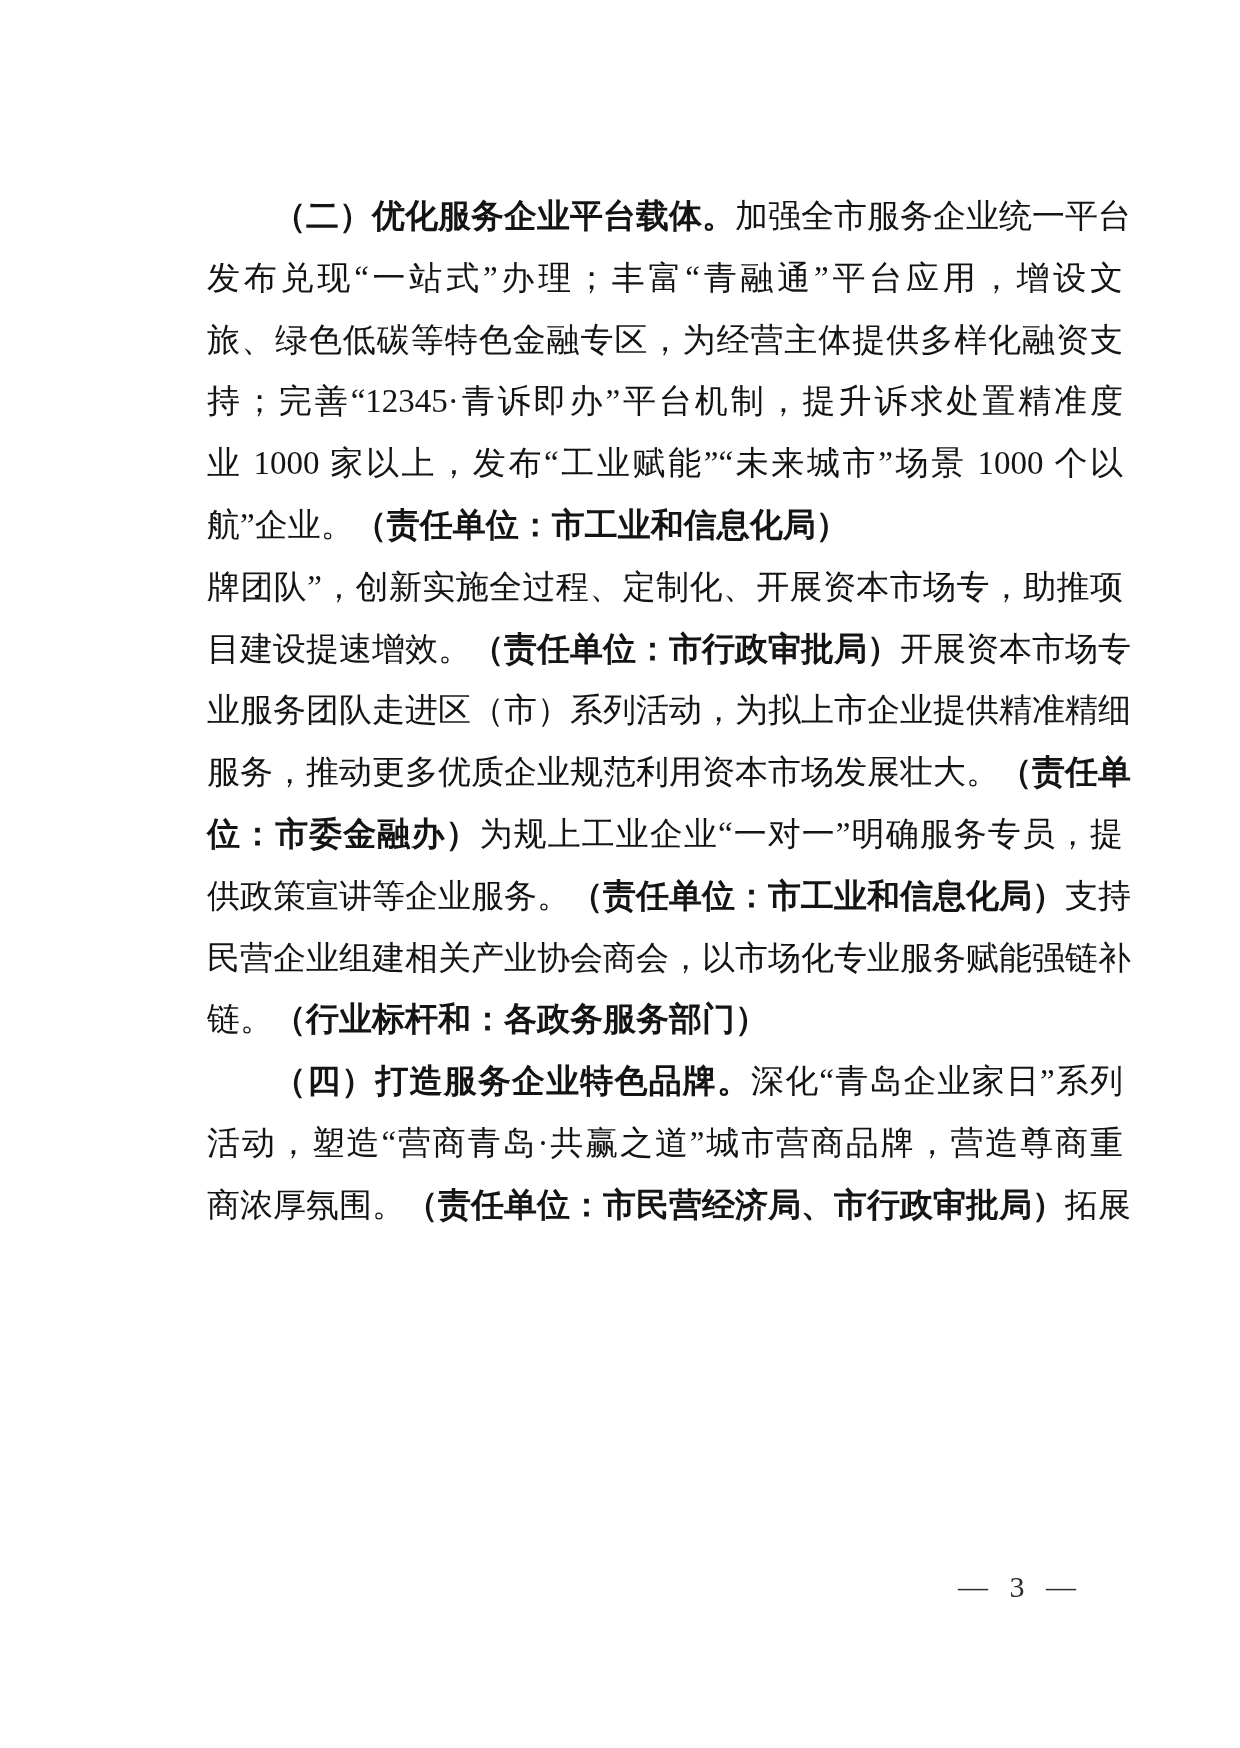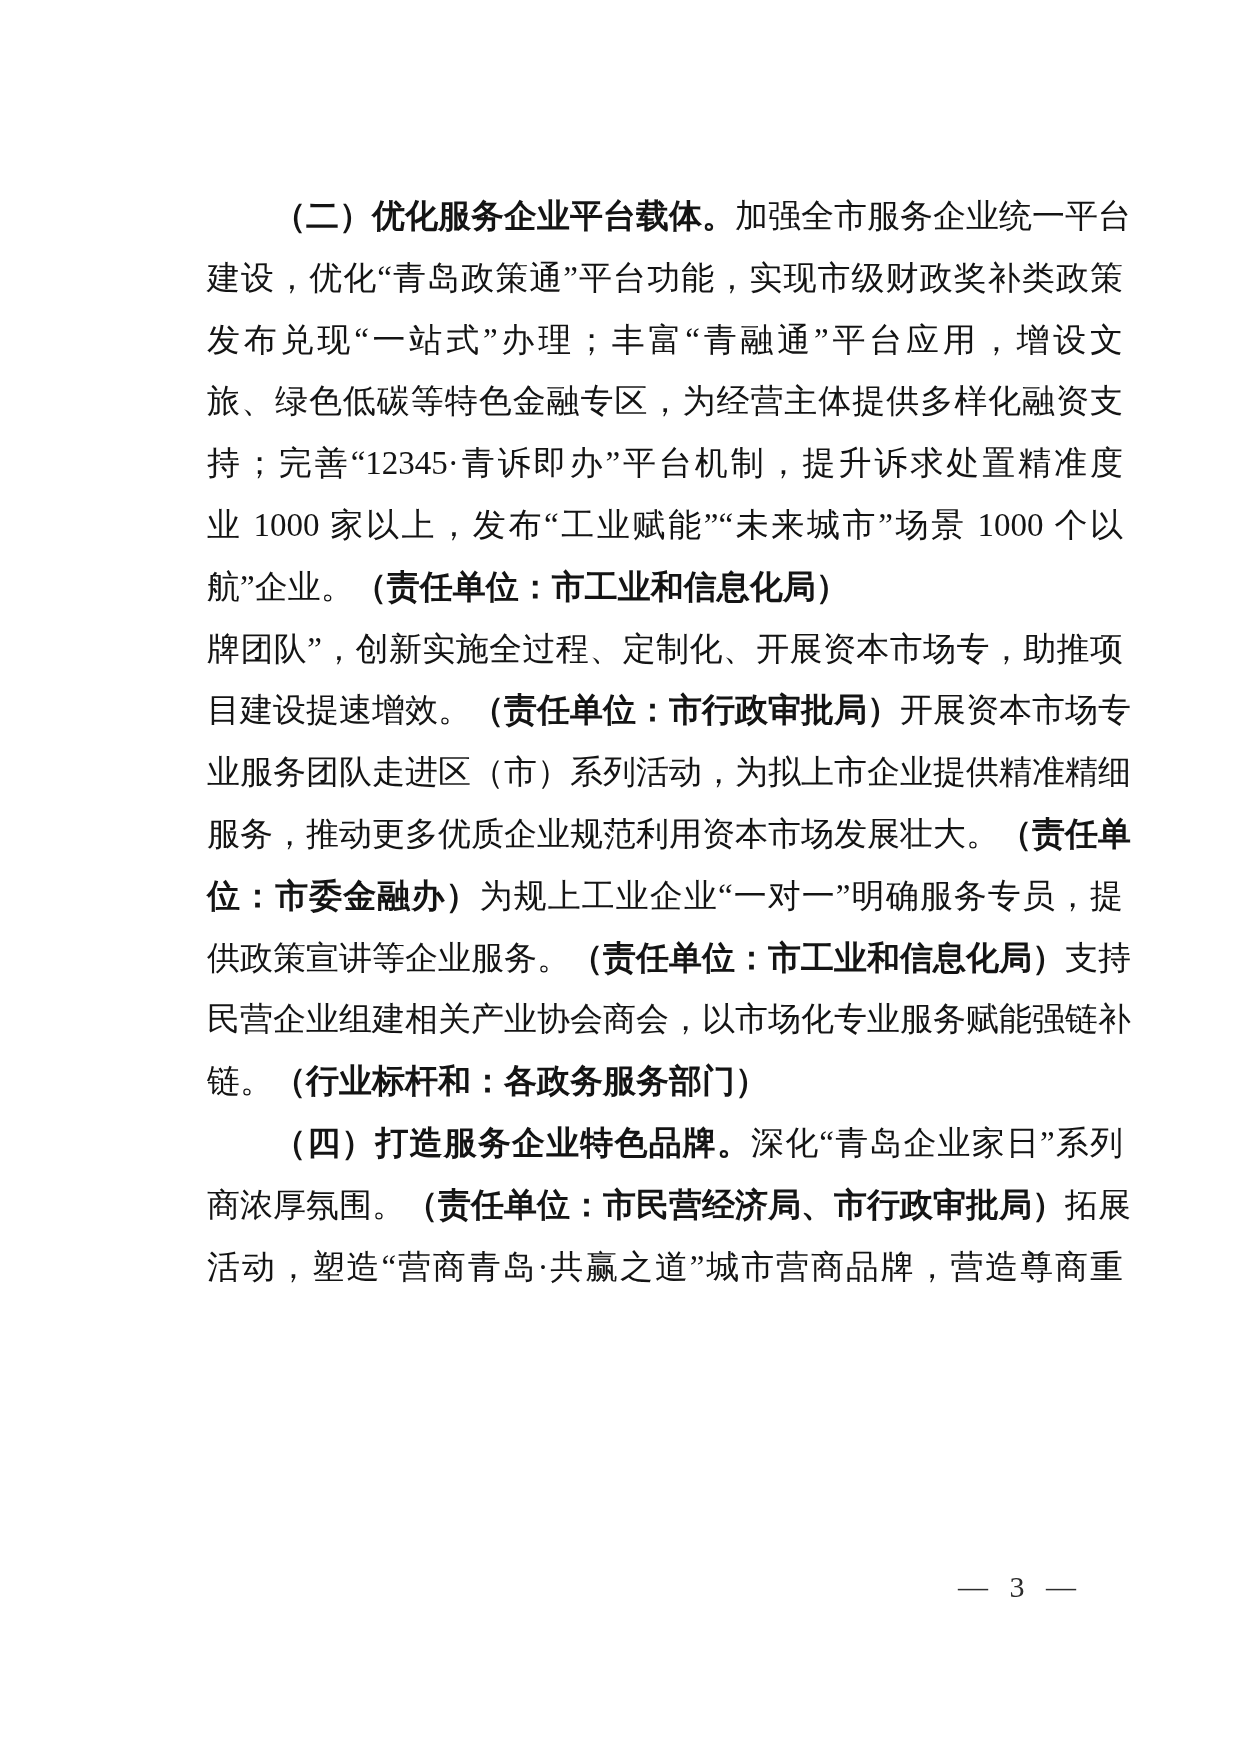--- a/index.html
+++ b/index.html
@@ -53,32 +53,31 @@
     word-spacing: 14px;
     color: #2c2c2c;
   }
 </style>
 </head>
 <body>
 
 <div class="page">
   <div class="content">
       <div class="line indent"><span class="seg bold">（二）优化服务企业平台载体。</span><span class="seg">加强全市服务企业统一平台</span></div>
-      <div class="line"><span class="seg">建设，优化“青岛政策通”平台功能，实现市级财政奖补类政策</span></div>
       <div class="line"><span class="seg">发布兑现“一站式”办理；丰富“青融通”平台应用，增设文</span></div>
       <div class="line"><span class="seg">旅、绿色低碳等特色金融专区，为经营主体提供多样化融资支</span></div>
       <div class="line"><span class="seg">持；完善“12345·青诉即办”平台机制，提升诉求处置精准度</span></div>
       <div class="line"><span class="seg">业 1000 家以上，发布“工业赋能”“未来城市”场景 1000 个以</span></div>
       <div class="line no-flush"><span class="seg">航”企业。</span><span class="seg bold">（责任单位：市工业和信息化局）</span></div>
       <div class="line"><span class="seg">牌团队”，创新实施全过程、定制化、开展资本市场专，助推项</span></div>
       <div class="line"><span class="seg">目建设提速增效。</span><span class="seg bold">（责任单位：市行政审批局）</span><span class="seg">开展资本市场专</span></div>
       <div class="line"><span class="seg">业服务团队走进区（市）系列活动，为拟上市企业提供精准精细</span></div>
       <div class="line"><span class="seg">服务，推动更多优质企业规范利用资本市场发展壮大。</span><span class="seg bold">（责任单</span></div>
       <div class="line"><span class="seg bold">位：市委金融办）</span><span class="seg">为规上工业企业“一对一”明确服务专员，提</span></div>
       <div class="line"><span class="seg">供政策宣讲等企业服务。</span><span class="seg bold">（责任单位：市工业和信息化局）</span><span class="seg">支持</span></div>
       <div class="line"><span class="seg">民营企业组建相关产业协会商会，以市场化专业服务赋能强链补</span></div>
       <div class="line no-flush"><span class="seg">链。</span><span class="seg bold">（行业标杆和：各政务服务部门）</span></div>
       <div class="line indent"><span class="seg bold">（四）打造服务企业特色品牌。</span><span class="seg">深化“青岛企业家日”系列</span></div>
+      <div class="line"><span class="seg">活动，塑造“营商青岛·共赢之道”城市营商品牌，营造尊商重</span></div>
       <div class="line"><span class="seg">商浓厚氛围。</span><span class="seg bold">（责任单位：市民营经济局、市行政审批局）</span><span class="seg">拓展</span></div>
-      <div class="line"><span class="seg">活动，塑造“营商青岛·共赢之道”城市营商品牌，营造尊商重</span></div>
     </div>
   <div class="footer">— 3 —</div>
 </div>
 
 </body></html>

